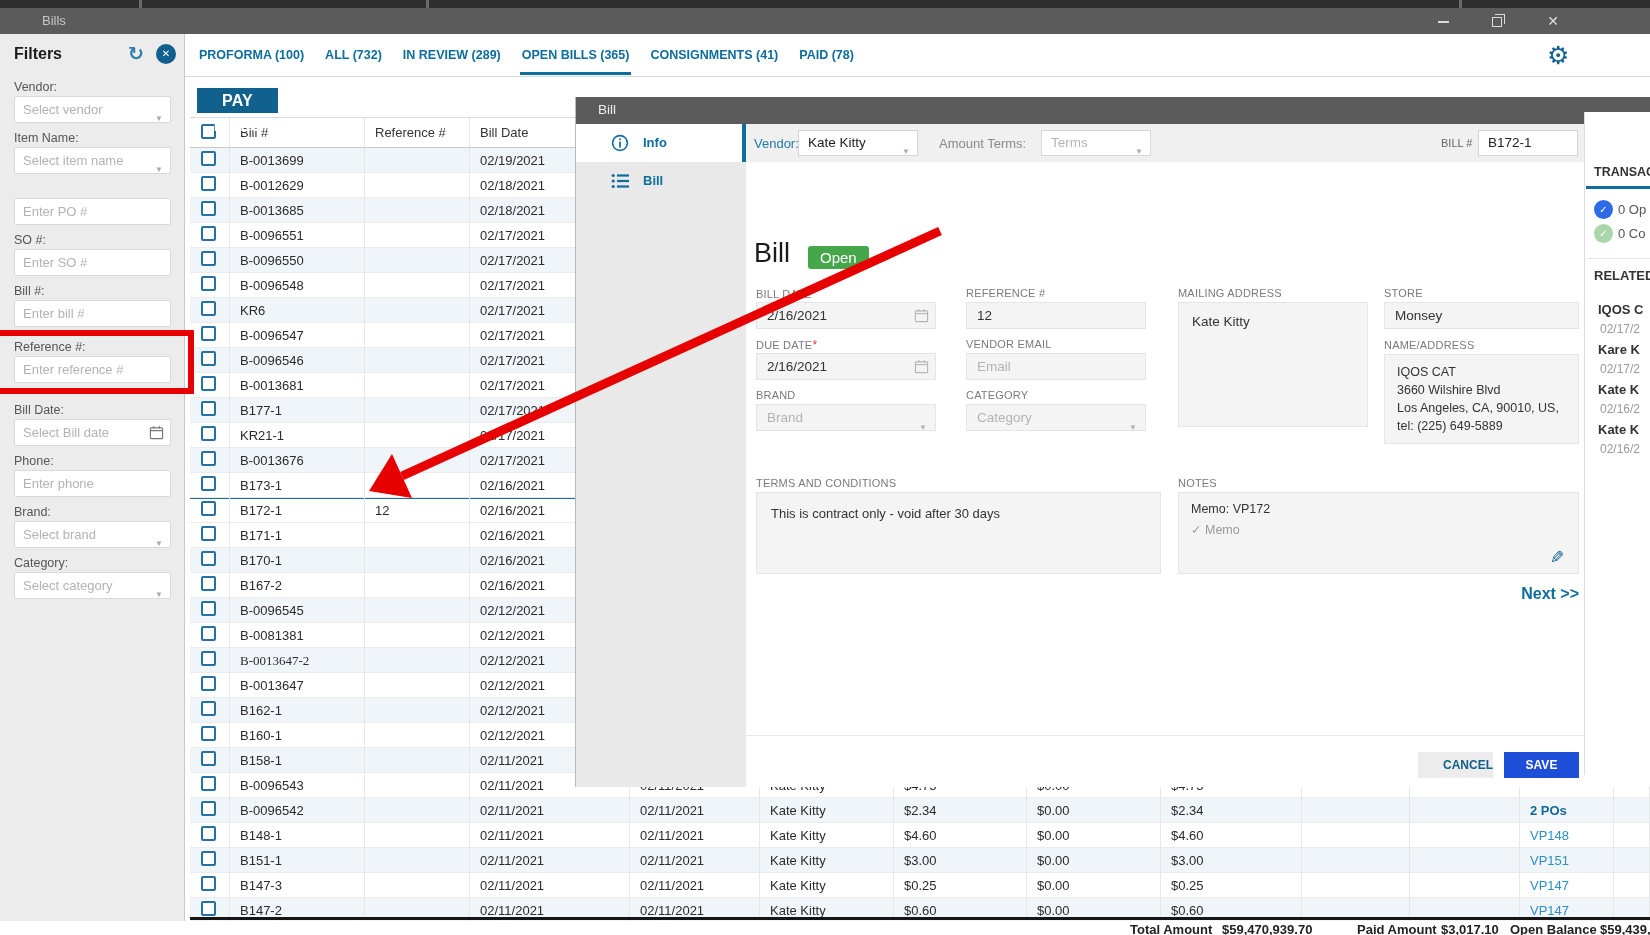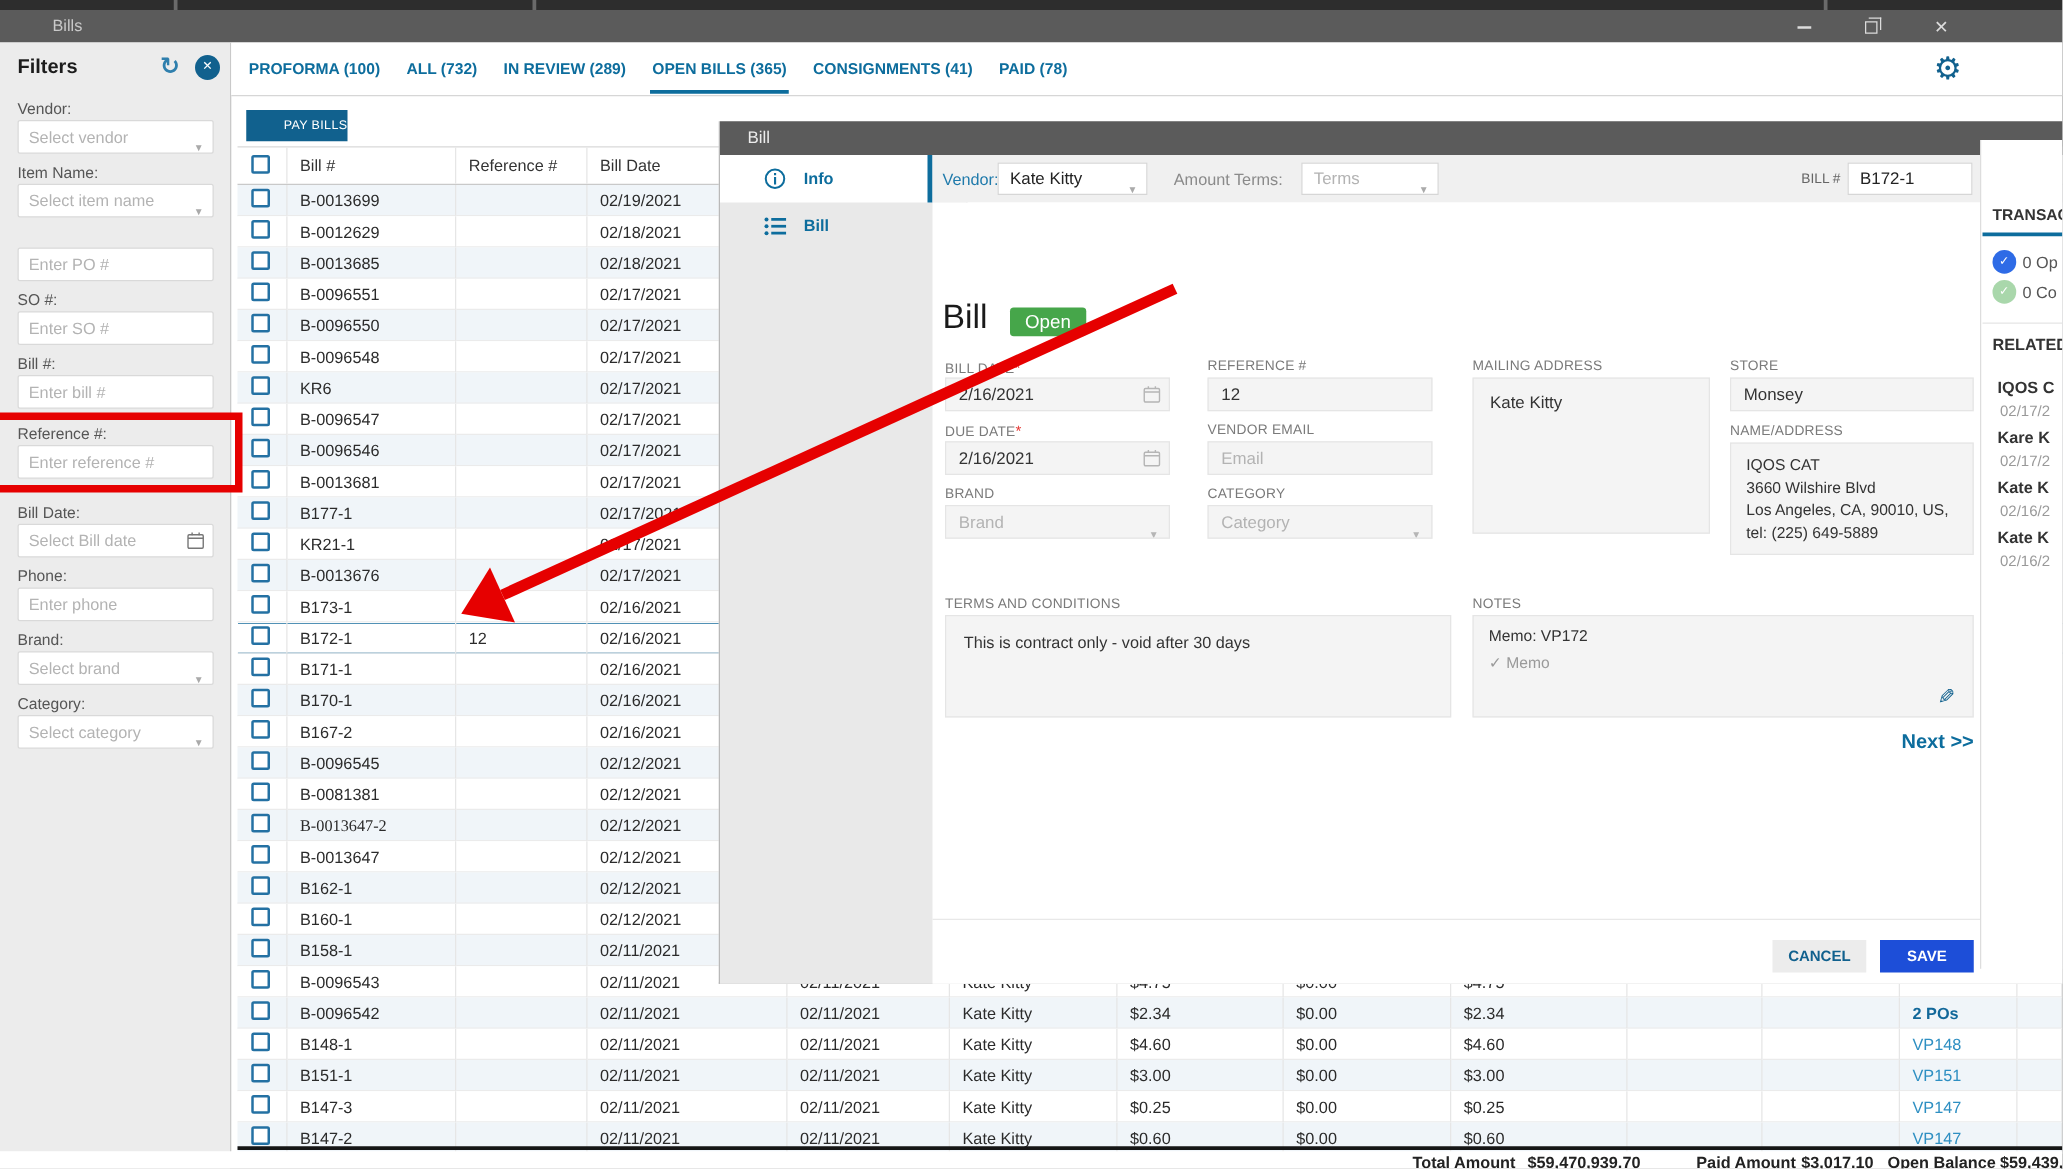--- a/index.html
+++ b/index.html
@@ -31,22 +31,22 @@
   .finput svg{position:absolute;right:6px;top:5px;}
 
   
   #tab-bar{left:185px;top:34px;width:1465px;height:43px;background:#fff;border-bottom:1px solid #d6d6d6;
            display:flex;align-items:center;padding-left:12px;}
   .tab{position:relative;font-size:12.5px;font-weight:bold;color:#0d6d9d;margin-right:17px;padding:13px 2px;cursor:pointer;}
   .tab.active::after{content:"";position:absolute;left:0;right:0;bottom:0;height:3px;background:#0d6d9d;}
   #gear{left:1547px;top:42px;font-size:25px;color:#11618e;line-height:26px;}
 
   
-  #pay-bills{left:197px;top:88px;width:81px;height:25px;background:#11618e;color:#fff;font-size:10px;
-             font-weight:normal;text-align:right;line-height:25px;letter-spacing:.3px;}
+  #pay-bills{left:197px;top:88px;width:81px;height:25px;background:#11618e;color:#fff;font-size:16px;
+             font-weight:bold;text-align:center;line-height:25px;letter-spacing:.3px;}
   #table{left:190px;top:117px;width:1460px;}
   .hrow{position:absolute;left:0;top:0;height:31px;width:1460px;background:#fff;border-top:1px solid #d9d9d9;border-bottom:1px solid #c9c9c9;}
   .trow{position:absolute;left:0;height:25px;width:1460px;background:#fff;}
   .trow.alt{background:#f0f5f9;}
   .trow.sel{background:#fff;box-shadow:inset 0 1px 0 #1a6f9e, inset 0 -1px 0 #1a6f9e;}
   .cell{position:absolute;top:0;height:100%;border-right:1px solid #e6e6e6;font-size:13px;line-height:25px;
         padding-left:10px;white-space:nowrap;overflow:hidden;border-bottom:1px solid #ebebeb;}
   .hrow .cell{font-size:13px;color:#333;line-height:29px;border-bottom:none;}
   .cb{position:absolute;left:11px;top:50%;margin-top:-9px;width:15px;height:15px;border:2px solid #2471a3;border-radius:2px;background:#fff;}
   .cell.link-cell{color:#2e8fc2;}
@@ -77,21 +77,21 @@
   .mlabel{position:absolute;font-size:11px;color:#7a7a7a;letter-spacing:.2px;white-space:nowrap;}
   .req{color:#e53935;font-size:12px;}
   .gfield{position:absolute;background:#f4f4f4;border:1px solid #e5e5e5;height:27px;font-size:13.5px;color:#333;
           line-height:25px;padding-left:10px;white-space:nowrap;overflow:hidden;}
   .gbox{position:absolute;background:#f4f4f4;border:1px solid #e5e5e5;font-size:13px;color:#333;}
   .gfield .caret{position:absolute;right:8px;top:10px;font-size:8px;color:#b5b5b5;}
   .gfield svg{position:absolute;right:6px;top:5px;opacity:.5;}
   #next-link{font-size:16px;font-weight:bold;color:#0d6d9d;}
   #modal-footer-line{left:170px;top:638px;width:905px;height:1px;background:#e8e8e8;}
   .mbtn{position:absolute;top:655px;width:75px;height:26px;font-size:12px;font-weight:bold;text-align:center;line-height:26px;}
-  #cancel-btn{left:842px;background:#ececec;color:#11618e;}
+  #cancel-btn{left:842px;background:#ececec;color:#11618e;text-align:right;}
   #save-btn{left:928px;background:#1d4ed8;color:#fff;}
   #pencil{font-size:17px;color:#11618e;transform:scaleX(-1);display:inline-block;}
 
   
   #right-panel{left:1584px;top:112px;width:66px;height:663px;background:#fff;border-left:1px solid #ddd;overflow:hidden;}
   #rp-tab{position:absolute;left:9px;top:53px;font-size:12.5px;font-weight:bold;color:#333;white-space:nowrap;}
   #rp-underline{position:absolute;left:1px;top:74px;width:65px;height:3px;background:#0d6d9d;}
   .rp-count{position:absolute;left:33px;font-size:13px;color:#555;white-space:nowrap;}
   .rp-circle{position:absolute;left:9px;width:19px;height:19px;border-radius:50%;color:#fff;font-size:10px;
              text-align:center;line-height:19px;}

